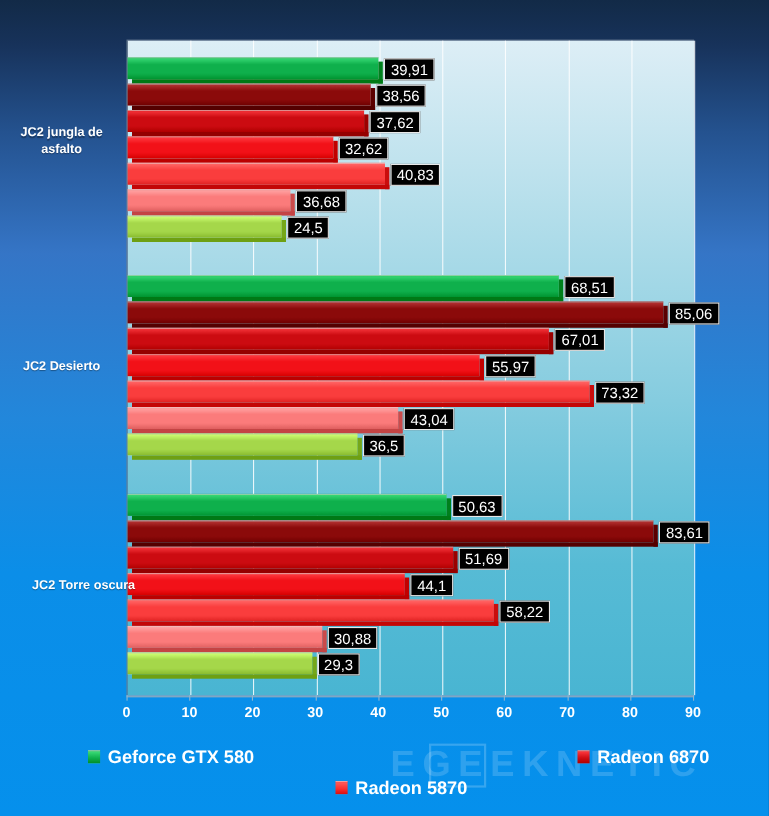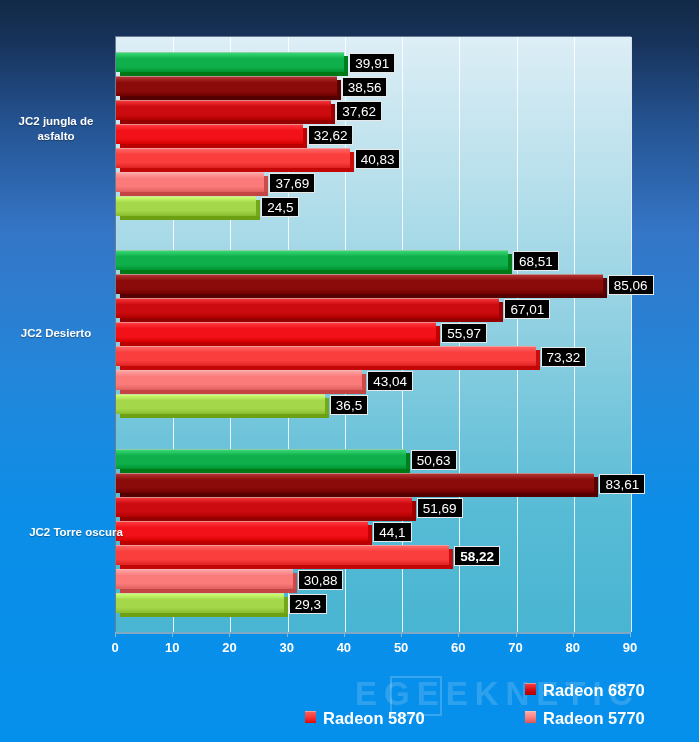--- a/index.html
+++ b/index.html
@@ -354,39 +354,39 @@
       <div class="x-tick-label" style="left: 630px;">90</div>
       <div class="cat-label" style="top: 114px;">
         <div>JC2 jungla de</div>
         <div>asfalto</div>
       </div>
       <div class="data-label" style="left: 349.374px; top: 53px;">39,91</div>
       <div class="data-label" style="left: 341.649px; top: 77px;">38,56</div>
       <div class="data-label" style="left: 336.27px; top: 101px;">37,62</div>
       <div class="data-label" style="left: 307.659px; top: 125px;">32,62</div>
       <div class="data-label" style="left: 354.638px; top: 149px;">40,83</div>
-      <div class="data-label" style="left: 269.377px; top: 173px;">37,69</div>
+      <div class="data-label" style="left: 269.377px; top: 173px;">36,68</div>
       <div class="data-label" style="left: 261.194px; top: 197px;">24,5</div>
       <div class="cat-label" style="top: 326px;">JC2 Desierto</div>
       <div class="data-label" style="left: 513.029px; top: 251px;">68,51</div>
       <div class="data-label" style="left: 607.732px; top: 275px;">85,06</div>
       <div class="data-label" style="left: 504.446px; top: 299px;">67,01</div>
       <div class="data-label" style="left: 441.273px; top: 323px;">55,97</div>
       <div class="data-label" style="left: 540.553px; top: 347px;">73,32</div>
       <div class="data-label" style="left: 367.284px; top: 371px;">43,04</div>
       <div class="data-label" style="left: 329.861px; top: 395px;">36,5</div>
       <div class="cat-label" style="top: 525px; margin-left: 20px;">JC2 Torre oscura</div>
       <div class="data-label" style="left: 410.716px; top: 450px;">50,63</div>
       <div class="data-label" style="left: 599.435px; top: 474px;">83,61</div>
       <div class="data-label" style="left: 416.782px; top: 498px;">51,69</div>
       <div class="data-label" style="left: 373.35px; top: 522px; text-align: right;">44,1</div>
-      <div class="data-label" style="left: 454.148px; top: 546px; font-weight: bold;">58,22</div>
+      <div class="data-label" style="left: 454.148px; top: 546px;">58,22</div>
       <div class="data-label" style="left: 297.702px; top: 570px;">30,88</div>
       <div class="data-label" style="left: 288.661px; top: 594px;">29,3</div>
     </div>
 
   <div id="legend">
+      <div class="legend-item" style="left: 0px; top: 0px;"><span class="legend-swatch" style="background: linear-gradient(rgb(60, 221, 121) 0%, rgb(15, 176, 76) 55%, rgb(0, 141, 41) 100%);"></span><span class="legend-text">Geforce GTX 580</span></div>
       <div class="legend-item" style="left: 445px; top: 0px;"><span class="legend-swatch" style="background: linear-gradient(rgb(253, 58, 64) 0%, rgb(208, 13, 19) 55%, rgb(173, 0, 0) 100%);"></span><span class="legend-text">Radeon 6870</span></div>
       <div class="legend-item" style="left: 225px; top: 28px;"><span class="legend-swatch" style="background: linear-gradient(rgb(255, 93, 93) 0%, rgb(250, 48, 48) 55%, rgb(215, 13, 13) 100%);"></span><span class="legend-text">Radeon 5870</span></div>
-      <div class="legend-item" style="left: 445px; top: 28px;"><span class="legend-swatch" style="background: linear-gradient(rgb(255, 168, 168) 0%, rgb(251, 123, 123) 55%, rgb(216, 88, 88) 100%);"></span><span class="legend-text">Radeon 5770</span></div>
     </div>
 
 </div>
 
 </body></html>

